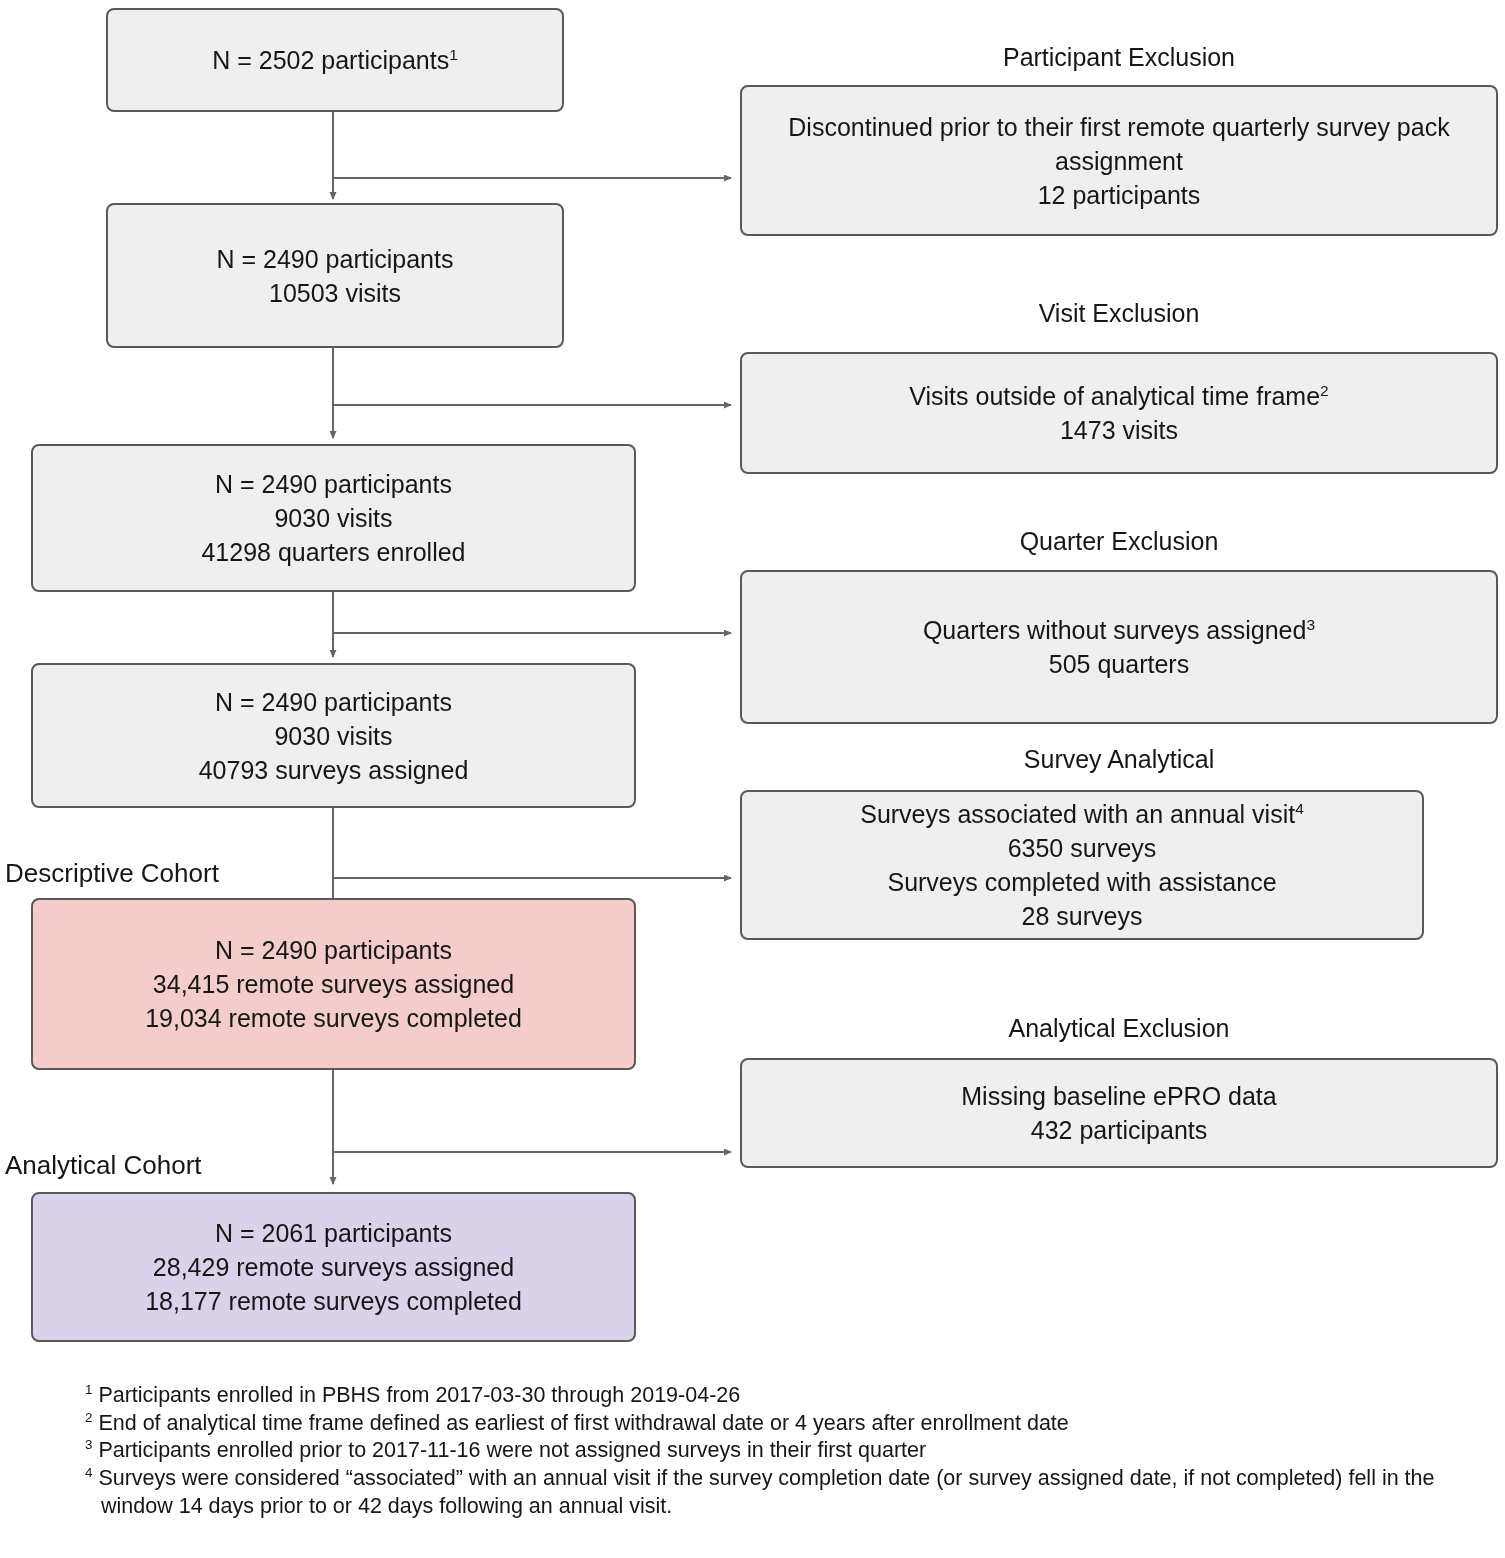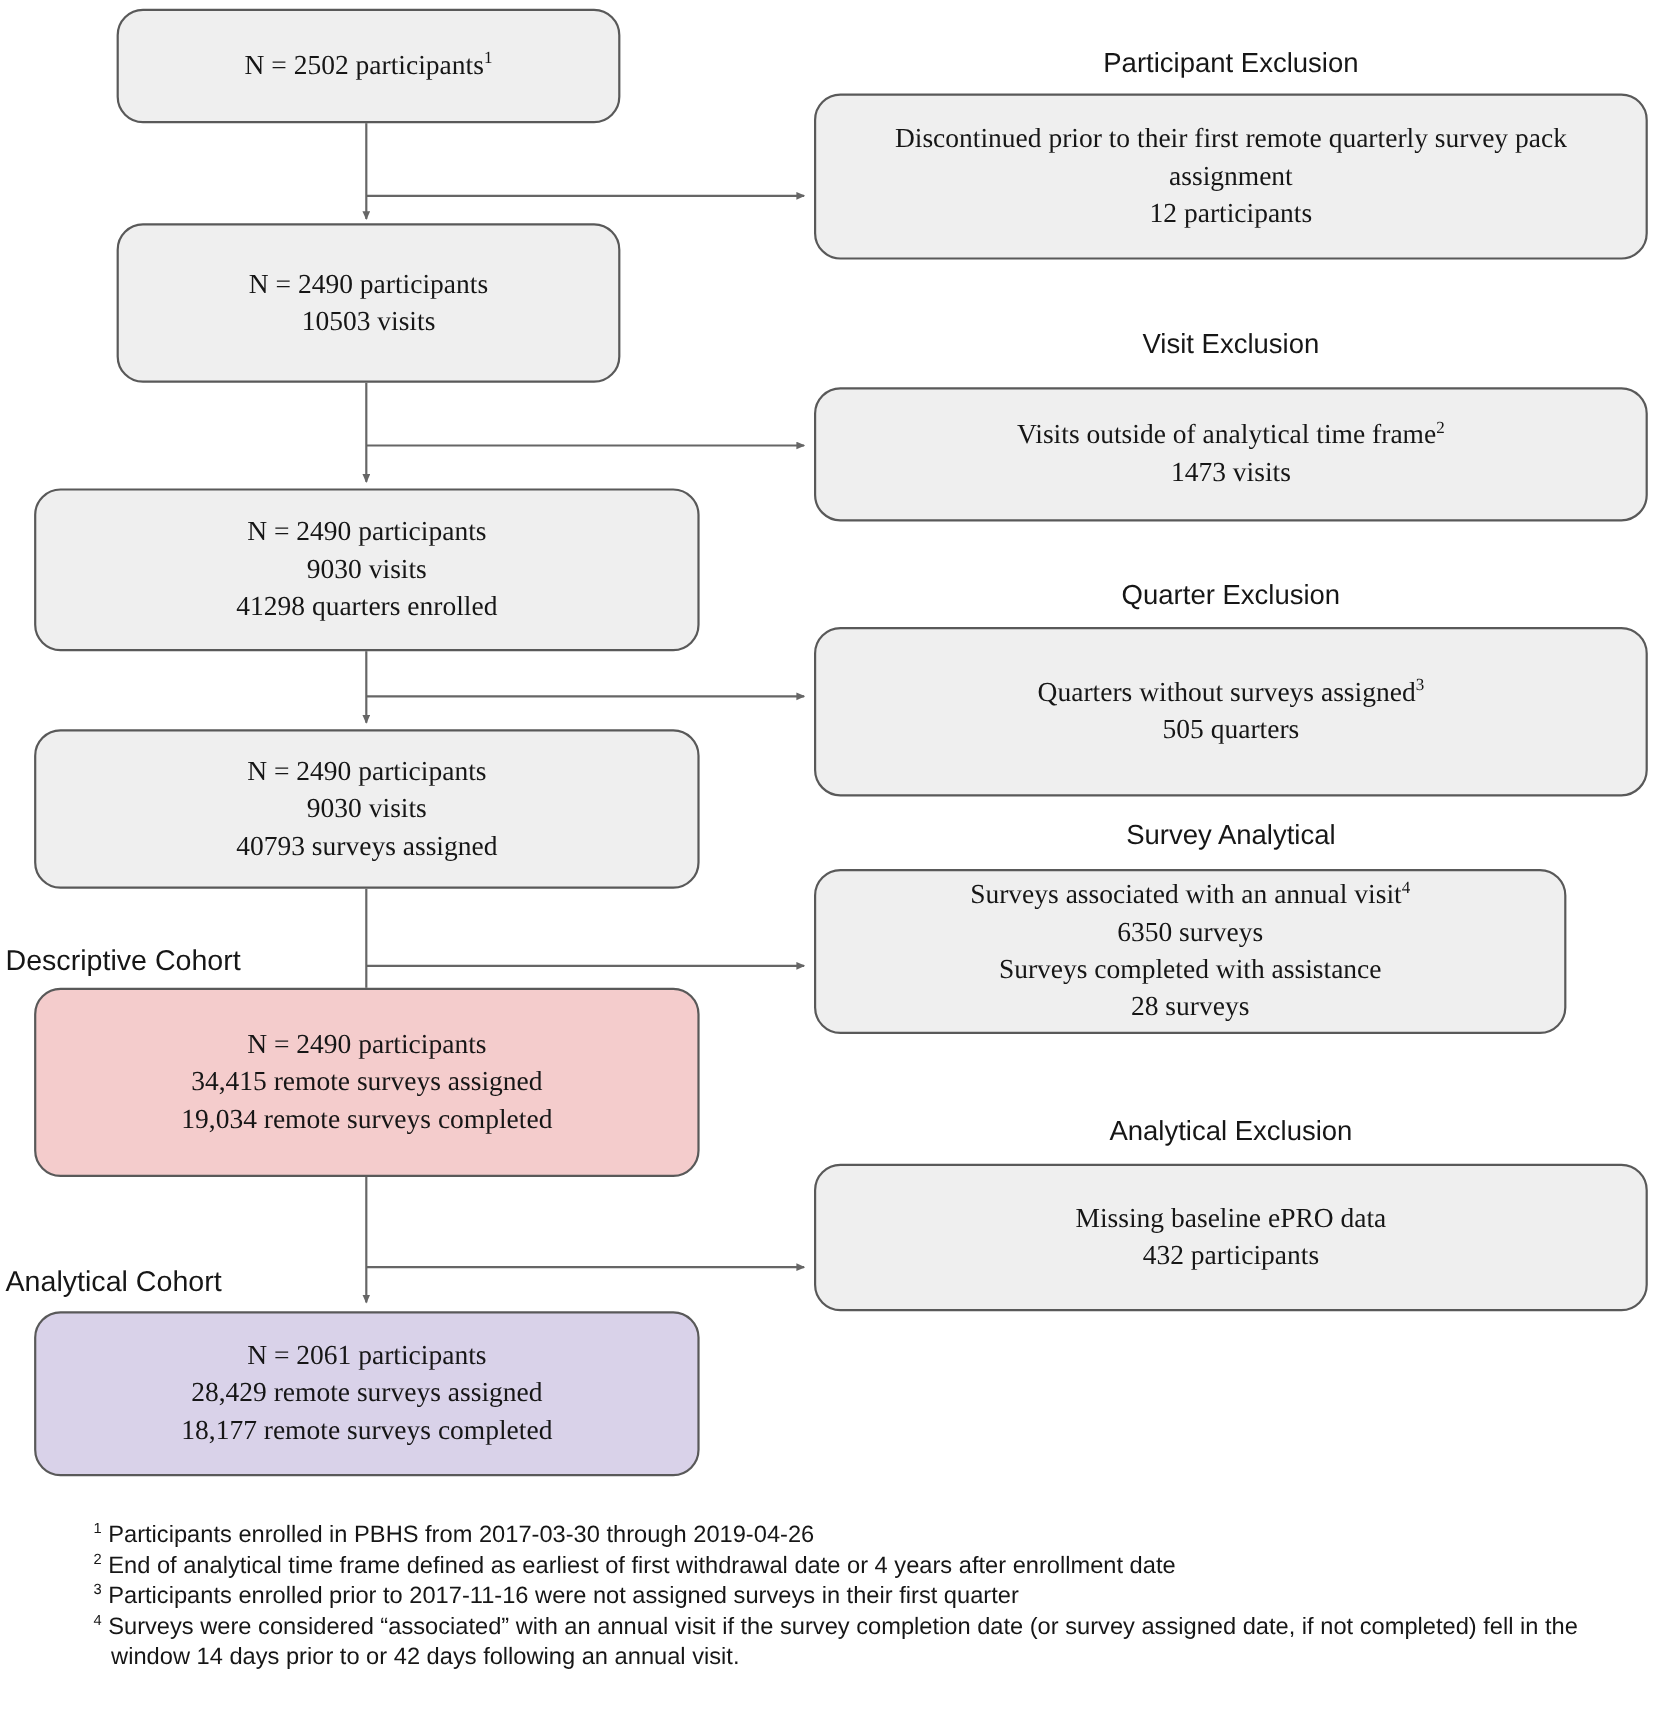--- a/index.html
+++ b/index.html
@@ -19,26 +19,25 @@
     color:var(--text);
     overflow:hidden;
   }
   .connectors{position:absolute;left:0;top:0;width:1505px;height:1558px;}
   .connectors line{stroke:var(--arrow);stroke-width:2;}
   .box{
     position:absolute;
     box-sizing:border-box;
     background:var(--box-fill);
     border:2px solid var(--border);
-    border-radius:24px;
+    border-radius:8px;
     display:flex;flex-direction:column;justify-content:center;align-items:center;
     text-align:center;
     font-size:25px;line-height:1.36;
     padding:10px 28px;
-    font-family:Liberation Serif, serif;
   }
   .box.flow-pink{background:var(--pink);}
   .box.flow-purple{background:var(--purple);}
   .ln{width:100%;}
   sup{font-size:62%;line-height:0;vertical-align:super;}
   .excl-header{
     position:absolute;left:740px;width:758px;
     text-align:center;font-size:25px;line-height:1.2;
   }
   .cohort-label{
@@ -133,21 +132,21 @@
 
   <div class="excl-header" style="top:744px">Survey Analytical</div>
   <div class="box" style="left:740px;top:790px;width:684px;height:150px">
     <div class="ln"><span>Surveys associated with an annual visit</span><sup>4</sup></div>
     <div class="ln"><span>6350 surveys</span></div>
     <div class="ln"><span>Surveys completed with assistance</span></div>
     <div class="ln"><span>28 surveys</span></div>
   </div>
 
   <div class="excl-header" style="top:1013px">Analytical Exclusion</div>
-  <div class="box" style="left:740px;top:1058px;width:758px;height:134px">
+  <div class="box" style="left:740px;top:1058px;width:758px;height:110px">
     <div class="ln"><span>Missing baseline ePRO data</span></div>
     <div class="ln"><span>432 participants</span></div>
   </div>
 
   <div class="footnotes">
     <div class="footnote"><sup>1</sup> <span>Participants enrolled in PBHS from 2017-03-30 through 2019-04-26</span></div>
     <div class="footnote"><sup>2</sup> <span>End of analytical time frame defined as earliest of first withdrawal date or 4 years after enrollment date</span></div>
     <div class="footnote"><sup>3</sup> <span>Participants enrolled prior to 2017-11-16 were not assigned surveys in their first quarter</span></div>
     <div class="footnote"><sup>4</sup> <span>Surveys were considered “associated” with an annual visit if the survey completion date (or survey assigned date, if not completed) fell in the window 14 days prior to or 42 days following an annual visit.</span></div>
   </div>

